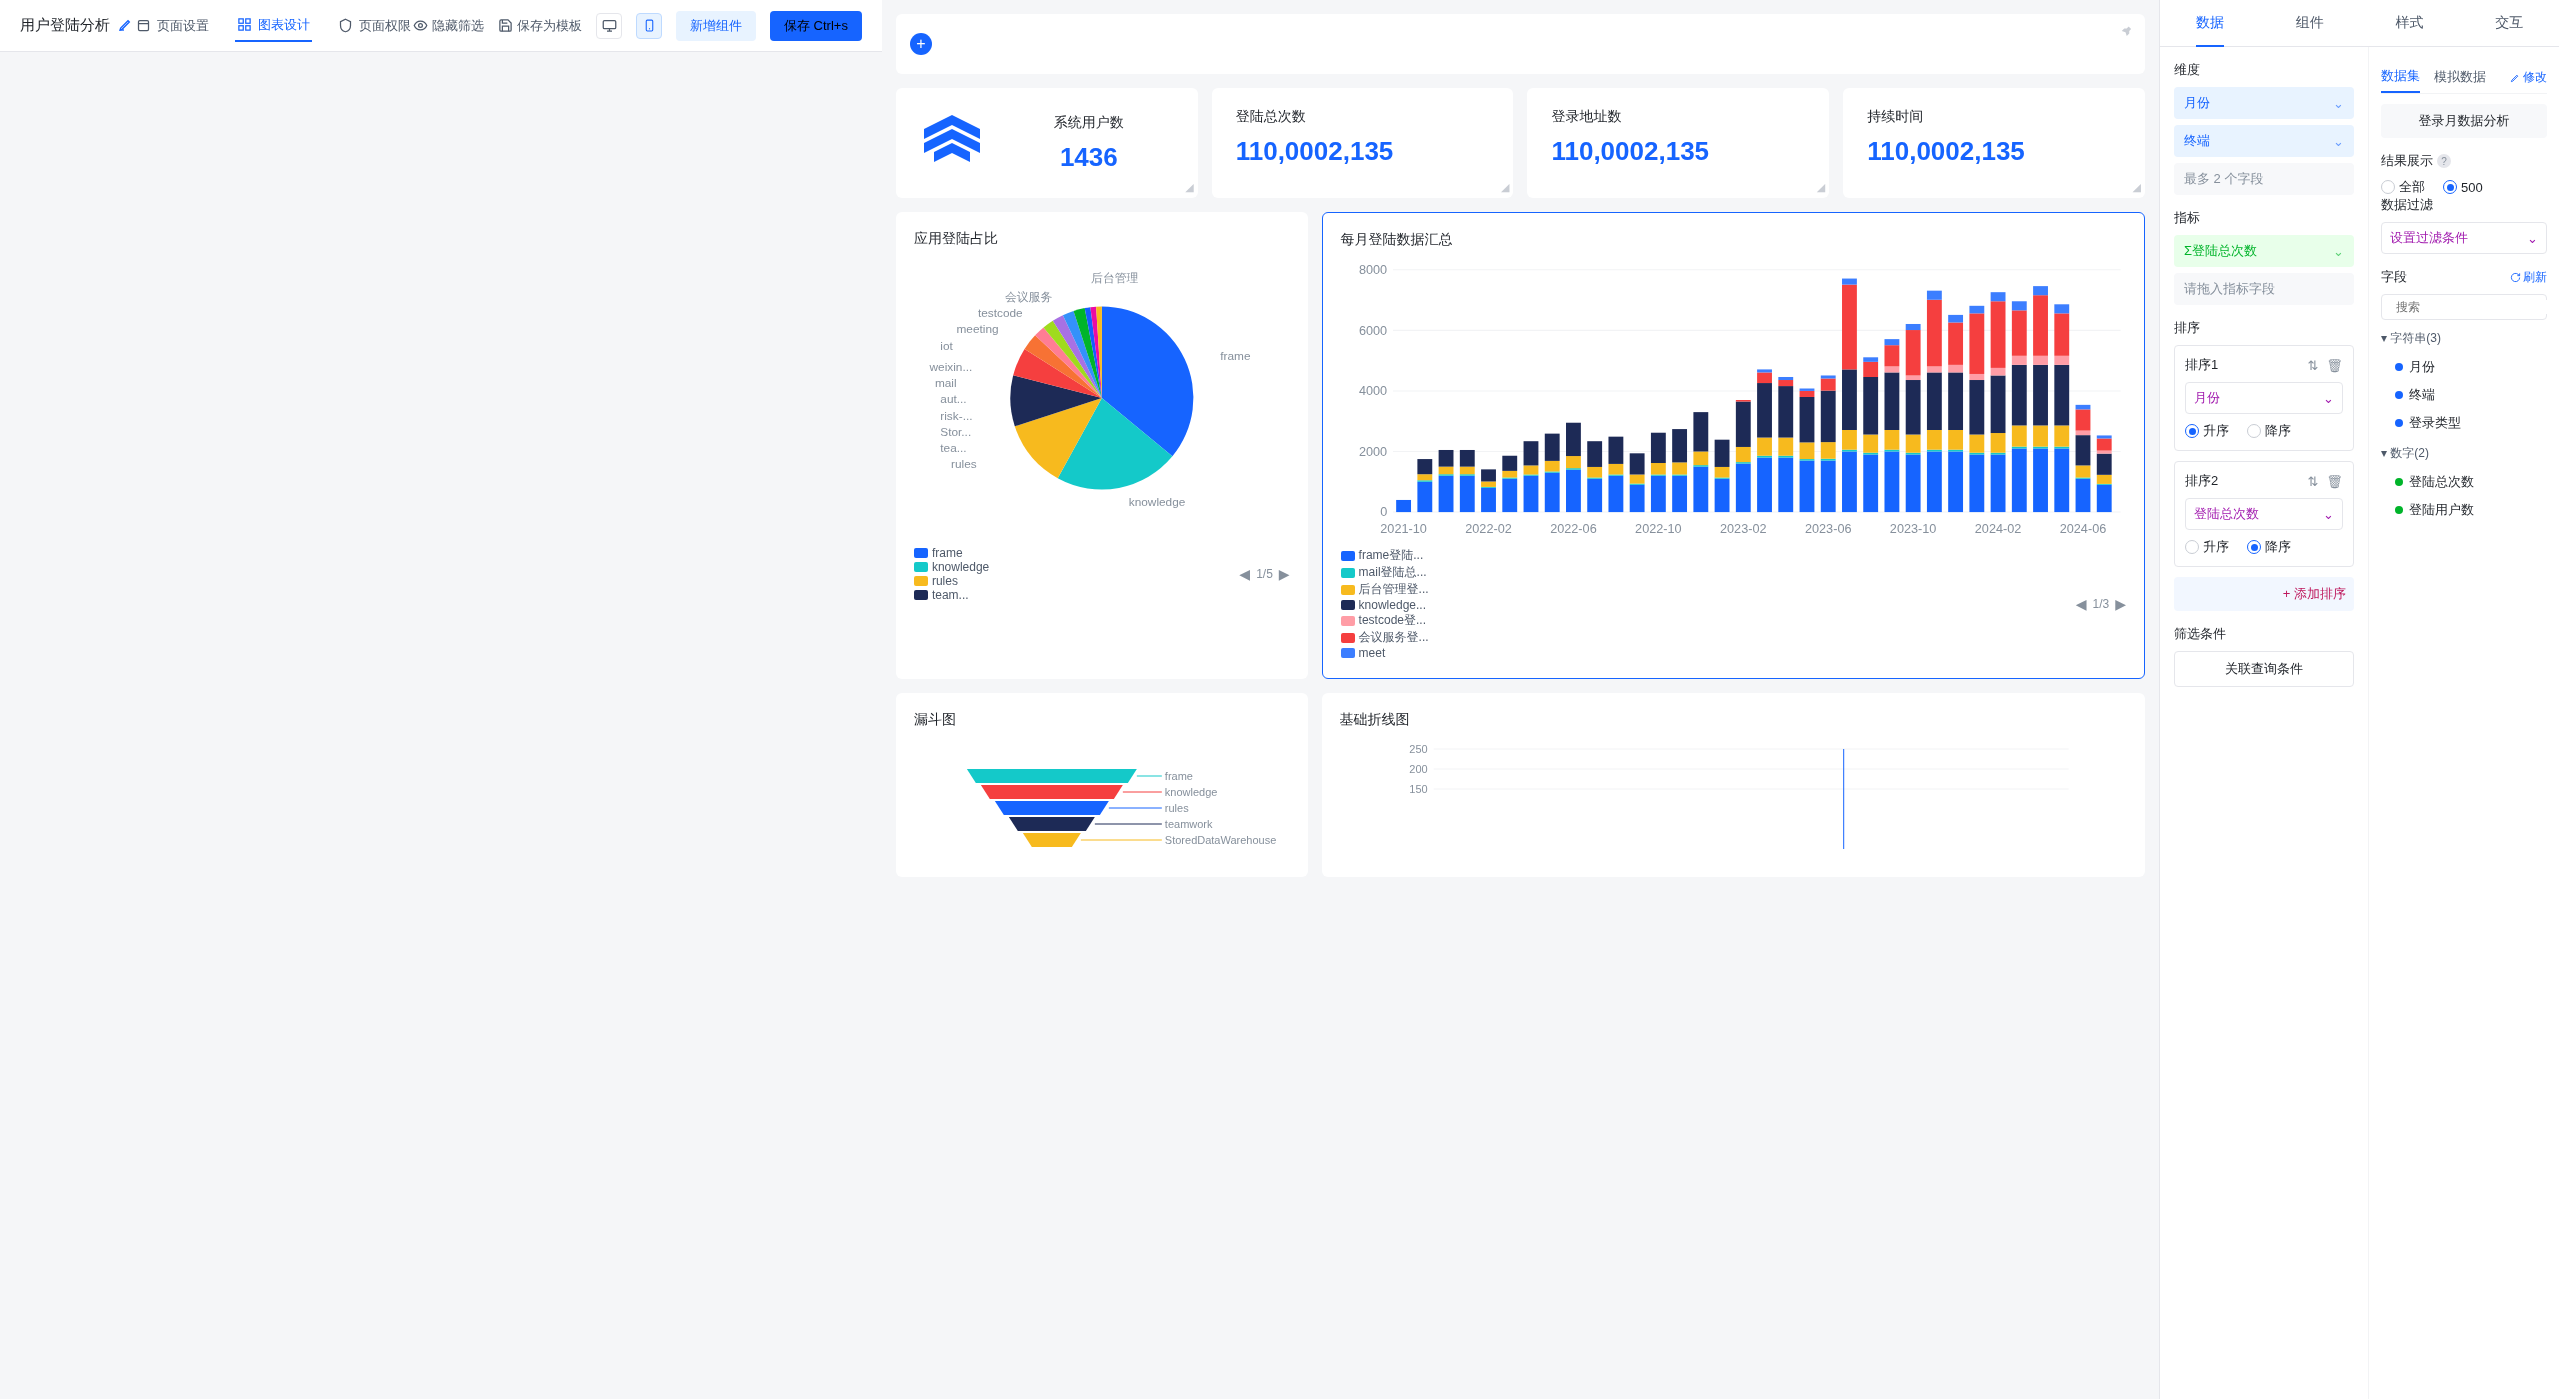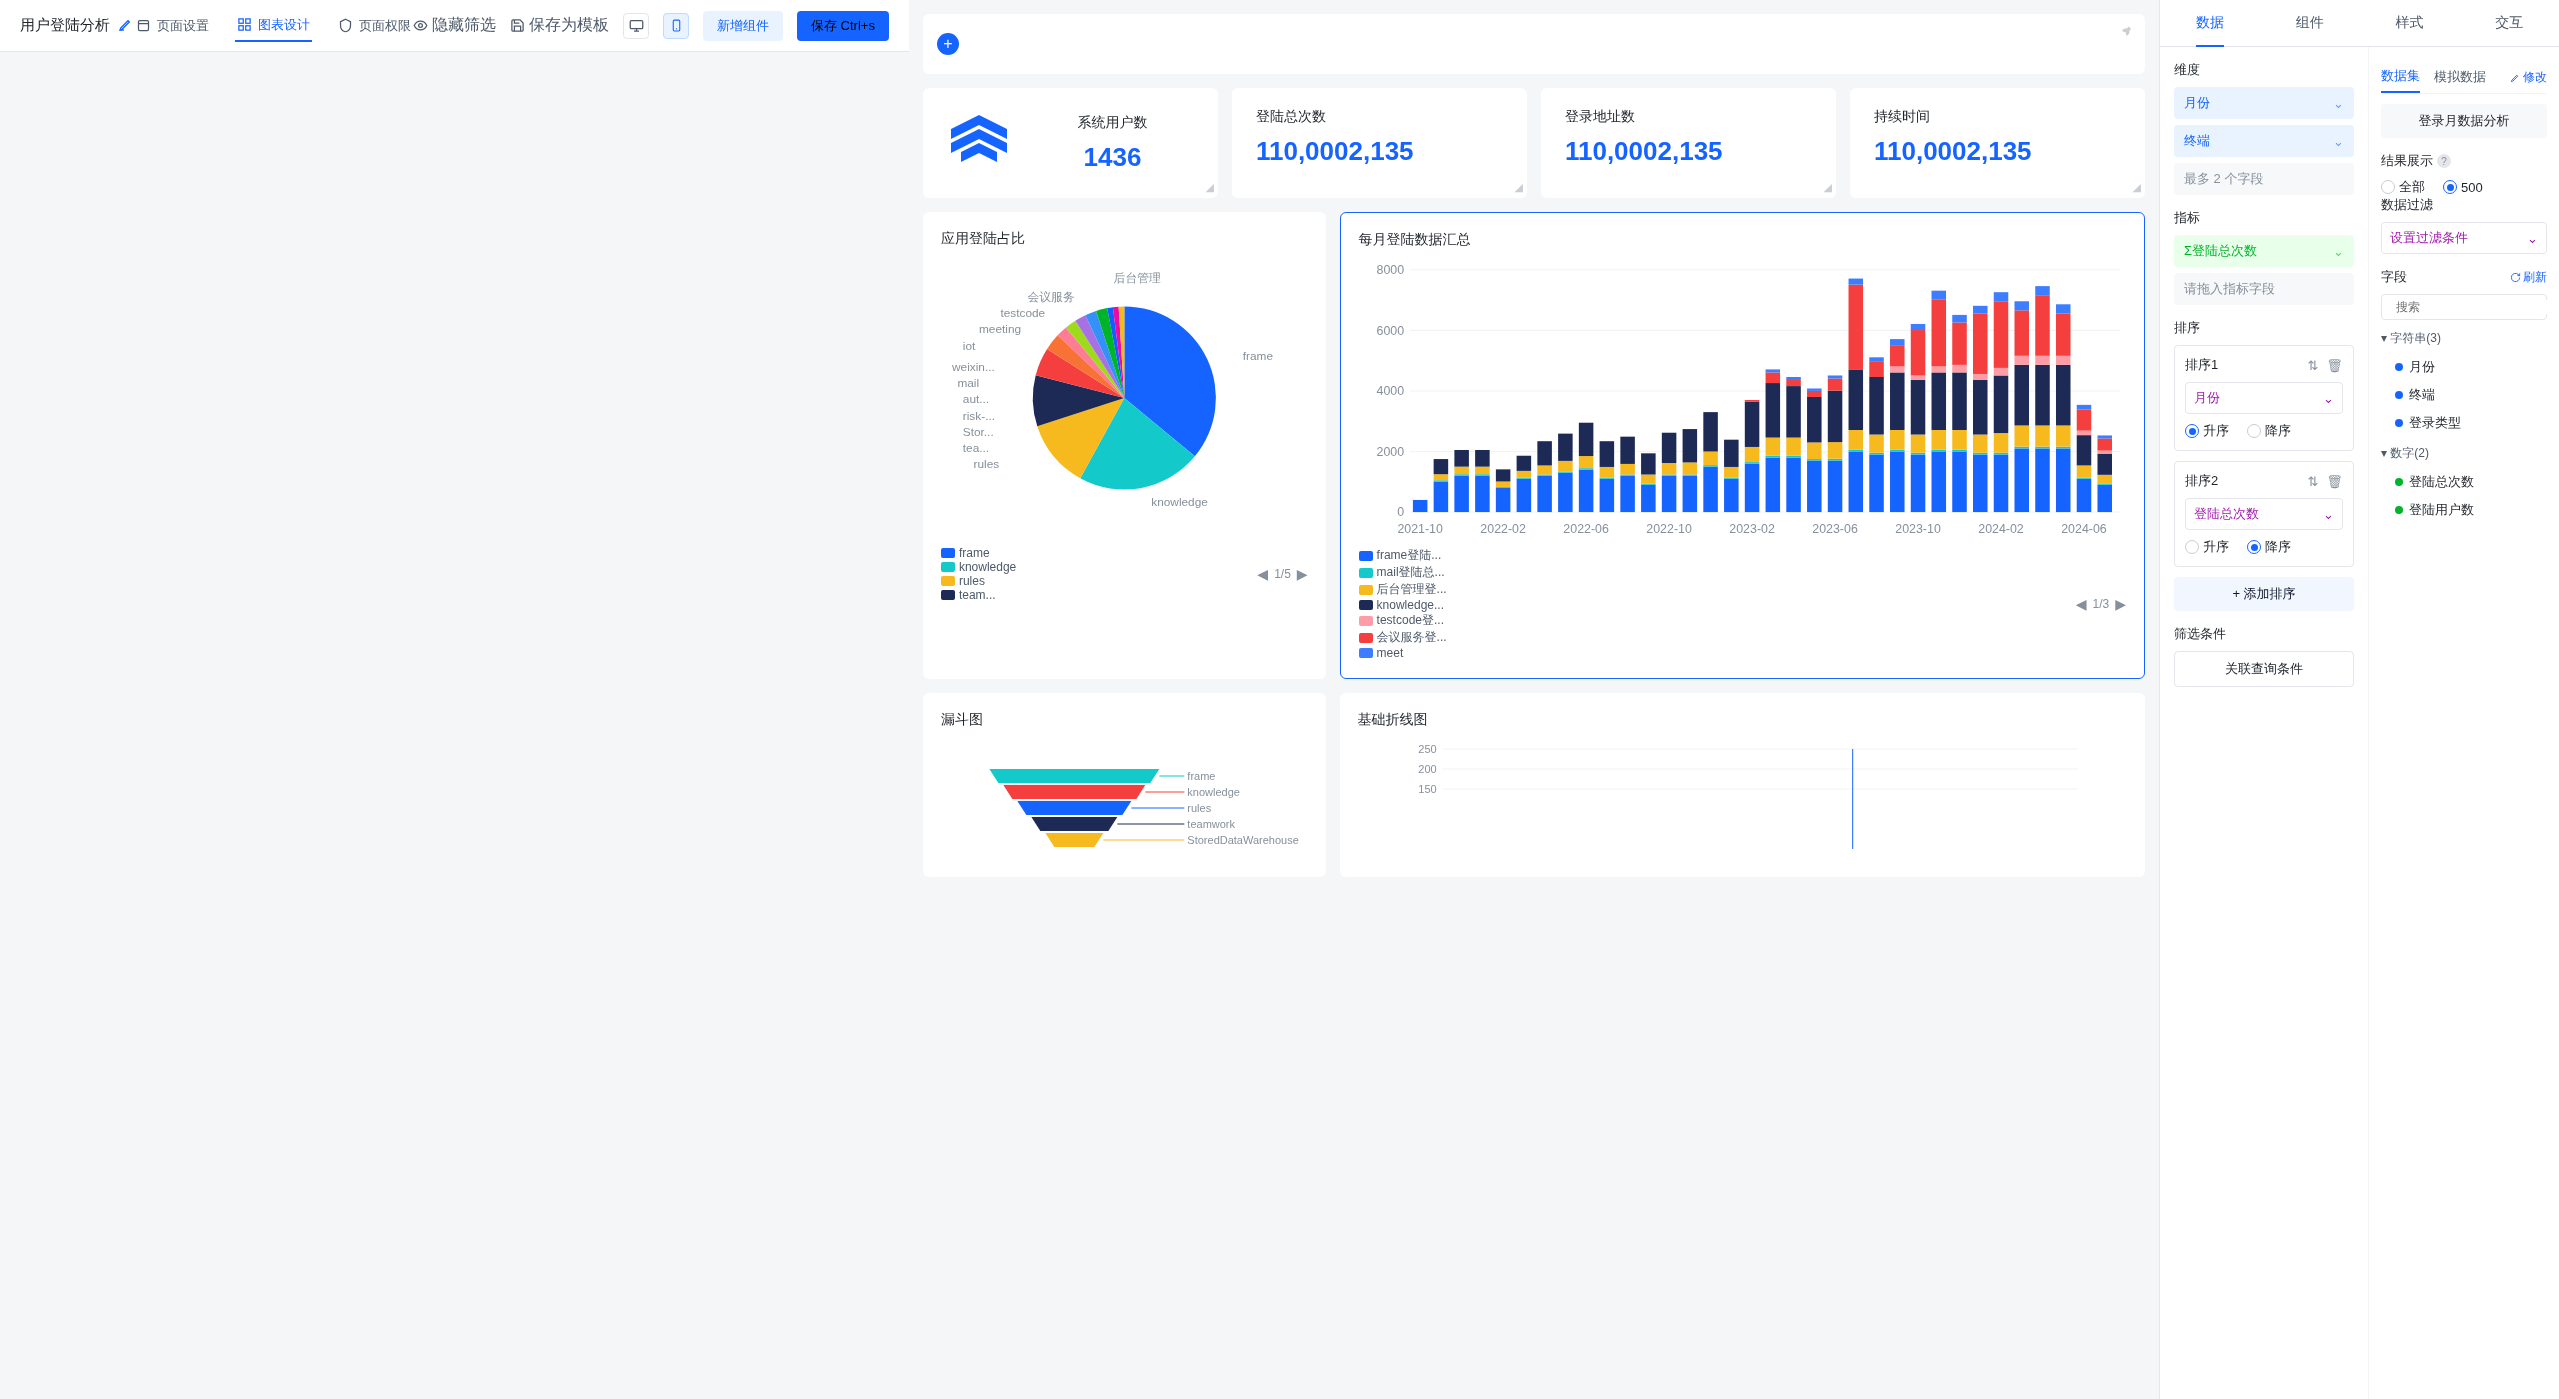--- a/index.html
+++ b/index.html
@@ -7,21 +7,21 @@
 .app { display: flex; flex-direction: row; height: 100vh; }
 
 
 .top-bar { display: flex; align-items: center; height: 52px; background: #fff; border-bottom: 1px solid #e5e6eb; padding: 0 20px; }
 .title-wrap { display: flex; align-items: center; gap: 8px; font-size: 15px; font-weight: 500; }
 .edit-icon { color: #1664ff; cursor: pointer; }
 .top-center { flex: 1; display: flex; justify-content: center; gap: 24px; }
 .top-tab { display: flex; align-items: center; gap: 6px; padding: 6px 2px; cursor: pointer; color: #4e5969; justify-content: space-between; }
 .top-tab.active { color: #1664ff; border-bottom: 2px solid #1664ff; }
 .top-right { display: flex; align-items: center; gap: 14px; }
-.tr-item { display: flex; align-items: center; gap: 4px; color: #4e5969; cursor: pointer; font-size: 16px; }
+.tr-item { display: flex; align-items: center; gap: 4px; color: #4e5969; cursor: pointer; font-size: 13px; }
 .icon-btn { width: 26px; height: 26px; border: 1px solid #e5e6eb; border-radius: 4px; display: flex; align-items: center; justify-content: center; cursor: pointer; color: #4e5969; }
 .icon-btn.active { background: #e8f3ff; color: #1664ff; border-color: #bedaff; }
 .btn { padding: 6px 14px; border-radius: 4px; cursor: pointer; font-size: 13px; border: none; }
 .btn-light { background: #e8f3ff; color: #1664ff; }
 .btn-primary { background: #1664ff; color: #000000; }
 
 .main { flex: 1; display: flex; overflow: hidden; }
 .canvas { flex: 1; padding: 14px; overflow: auto; }
 .canvas-inner { display: flex; flex-direction: column; gap: 14px; }
 
@@ -73,21 +73,21 @@
 .sort-box { border: 1px solid #e5e6eb; border-radius: 4px; padding: 10px; margin-bottom: 10px; }
 .sort-head { display: flex; align-items: center; justify-content: space-between; margin-bottom: 8px; font-size: 13px; }
 .sort-icons { display: flex; gap: 8px; color: #86909c; }
 .sort-icons span { cursor: pointer; }
 .select { width: 100%; padding: 6px 8px; border: 1px solid #e5e6eb; border-radius: 4px; background: #fff; font-size: 13px; display: flex; justify-content: space-between; align-items: center; color: #a21caf; cursor: pointer; margin-bottom: 8px; }
 .radio-row { display: flex; gap: 18px; font-size: 13px; }
 .radio-row label { display: flex; align-items: center; gap: 4px; cursor: pointer; }
 .radio-dot { width: 14px; height: 14px; border: 1.5px solid #c9cdd4; border-radius: 50%; display: inline-flex; align-items: center; justify-content: center; }
 .radio-dot.on { border-color: #1664ff; }
 .radio-dot.on::after { content: ""; width: 7px; height: 7px; background: #1664ff; border-radius: 50%; }
-.add-sort { text-align: center; color: #0f172a; padding: 8px; background: #f2f7ff; border-radius: 4px; cursor: pointer; font-size: 13px; }
+.add-sort { text-align: right; color: #be185d; padding: 8px; background: #f2f7ff; border-radius: 4px; cursor: pointer; font-size: 13px; }
 .rel-btn { width: 100%; padding: 8px; border: 1px solid #e5e6eb; border-radius: 4px; background: #fff; text-align: center; cursor: pointer; font-size: 13px; }
 
 .sub-tabs { display: flex; gap: 14px; border-bottom: 1px solid #f2f3f5; margin-bottom: 10px; align-items: center; }
 .sub-tab { padding: 6px 0; font-size: 13px; color: #4e5969; cursor: pointer; }
 .sub-tab.active { color: #1664ff; border-bottom: 2px solid #1664ff; }
 .link-edit { margin-left: auto; color: #1664ff; font-size: 12px; cursor: pointer; display: flex; gap: 2px; align-items: center; }
 .ds-btn { width: 100%; padding: 8px; background: #f7f8fa; border-radius: 4px; text-align: center; font-size: 13px; cursor: pointer; margin-bottom: 14px; }
 .info-icon { width: 14px; height: 14px; border-radius: 50%; background: #e5e6eb; color: #86909c; font-size: 10px; display: inline-flex; align-items: center; justify-content: center; }
 .search-box { display: flex; align-items: center; gap: 6px; padding: 5px 8px; border: 1px solid #e5e6eb; border-radius: 4px; margin-bottom: 10px; }
 .search-box input { border: none; outline: none; font-size: 12px; flex: 1; }

